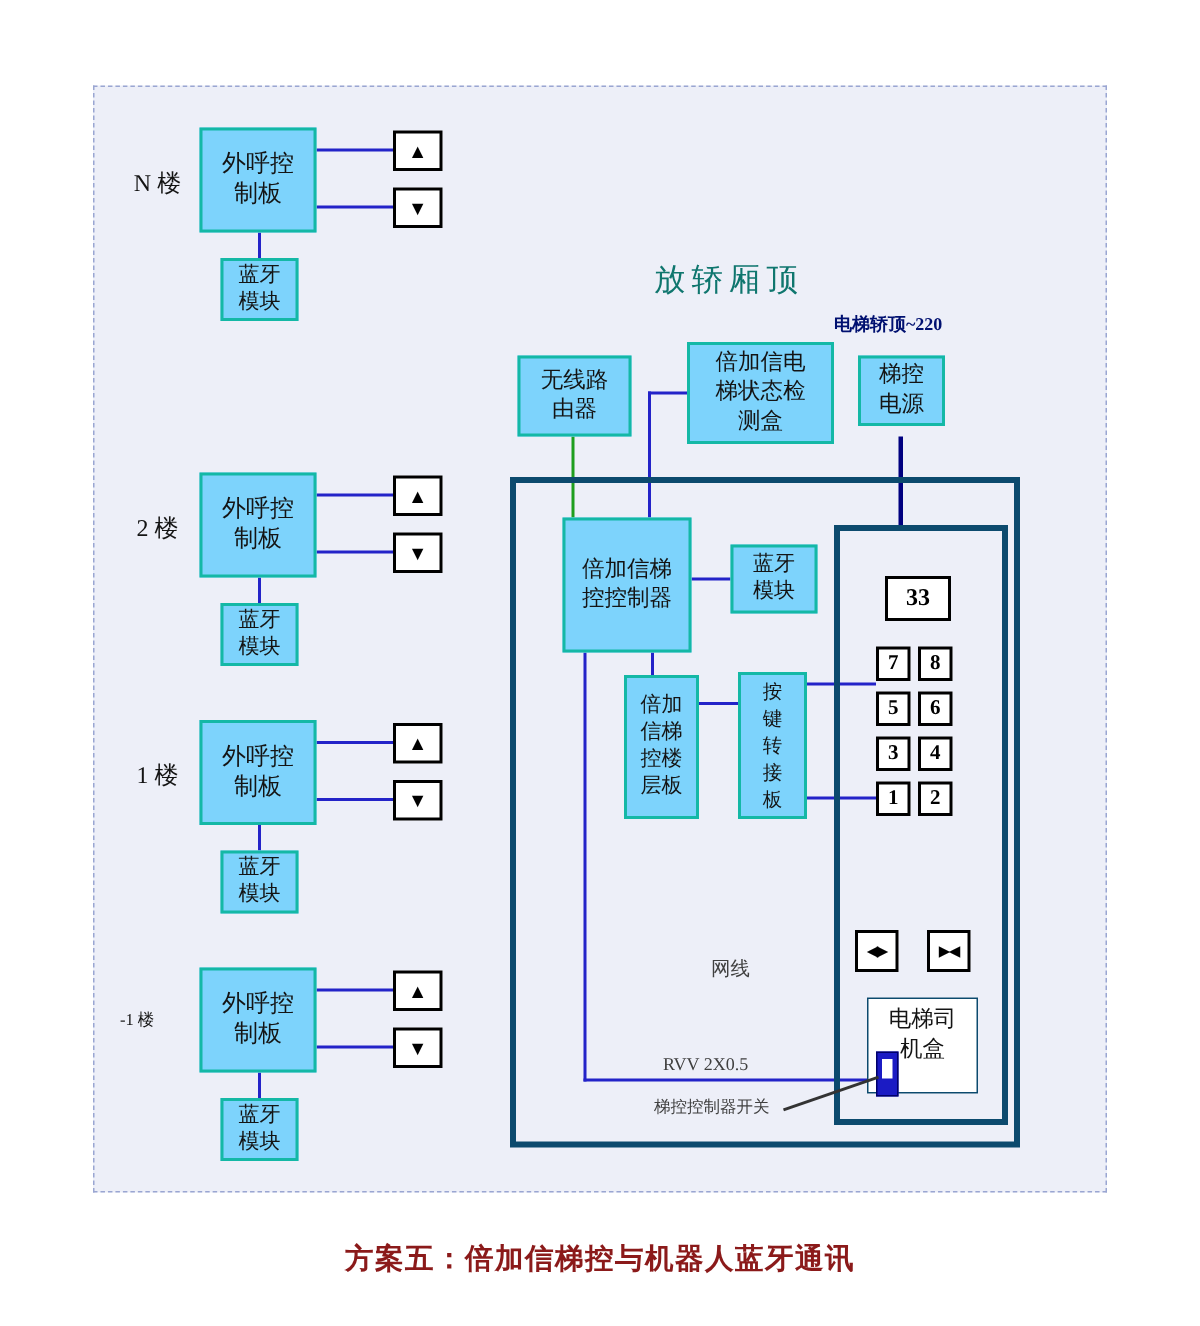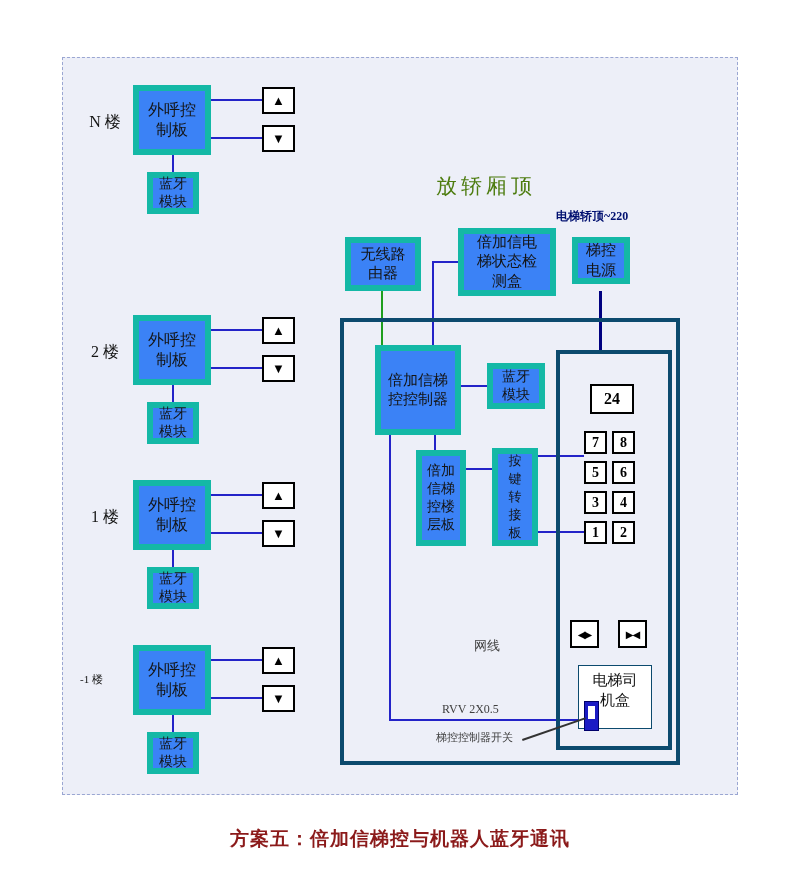--- a/index.html
+++ b/index.html
@@ -1,29 +1,29 @@
 <!DOCTYPE html>
 <html><head>
 <meta charset="utf-8">
 <style>
   html,body{margin:0;padding:0;background:#ffffff;}
   body{font-family:"Liberation Serif","DejaVu Serif",serif;color:#141414;}
   #page{position:relative;width:800px;height:884px;background:#ffffff;overflow:hidden;}
   .abs{position:absolute;}
   .panel{border:1px dashed #9aa6d2;background:#edeff8;}
-  .bluebox{border:6px solid #14b8a6;background:#3b82f6;display:flex;align-items:center;justify-content:center;
+  .bluebox{border:2px solid #14b8a6;background:#7dd3fc;display:flex;align-items:center;justify-content:center;
            text-align:center;white-space:pre-line;line-height:1.28;box-sizing:border-box;}
   .blackframe{border:4px solid #0c4a6e;box-sizing:border-box;background:transparent;}
   .sq{border:2px solid #000;background:#fff;display:flex;align-items:center;justify-content:center;
       box-sizing:border-box;color:#000;font-weight:bold;}
   .line{background:#2323c8;}
   .gline{background:#1e9e1e;}
   .nline{background:#000080;}
   .txt{white-space:pre-line;}
-  .heading{font-size:21px;letter-spacing:4px;color:#4d7c0f;}
+  .heading{font-size:21px;letter-spacing:4px;color:#0f766e;}
   .note{font-size:12px;font-weight:bold;color:#001070;}
   .small{font-size:12px;color:#404040;}
   .caption{width:100%;text-align:center;font-size:19px;font-weight:bold;color:#8b1a1a;letter-spacing:1px;}
   .ptr{background:#333;transform-origin:0 0;}
 </style>
 </head>
 <body>
 
 <div id="page">
 
@@ -118,21 +118,21 @@
 
   <div class="abs blackframe" style="left:340px;top:318px;width:340px;height:447px;"></div>
 
   <div class="abs bluebox" style="left:375px;top:345px;width:86px;height:90px;font-size:15px;">倍加信梯
 控控制器</div>
   <div class="abs bluebox" style="left:487px;top:363px;width:58px;height:46px;font-size:14px;">蓝牙
 模块</div>
 
   <div class="abs blackframe" style="left:556px;top:350px;width:116px;height:400px;"></div>
 
-  <div class="abs sq" style="left:590px;top:384px;width:44px;height:30px;font-size:16px;">24</div>
+  <div class="abs sq" style="left:590px;top:384px;width:44px;height:30px;font-size:16px;">33</div>
 
   <div class="abs sq" style="left:584px;top:431px;width:23px;height:23px;font-size:14px;">7</div>
   <div class="abs sq" style="left:612px;top:431px;width:23px;height:23px;font-size:14px;">8</div>
   <div class="abs sq" style="left:584px;top:461px;width:23px;height:23px;font-size:14px;">5</div>
   <div class="abs sq" style="left:612px;top:461px;width:23px;height:23px;font-size:14px;">6</div>
   <div class="abs sq" style="left:584px;top:491px;width:23px;height:23px;font-size:14px;">3</div>
   <div class="abs sq" style="left:612px;top:491px;width:23px;height:23px;font-size:14px;">4</div>
   <div class="abs sq" style="left:584px;top:521px;width:23px;height:23px;font-size:14px;">1</div>
   <div class="abs sq" style="left:612px;top:521px;width:23px;height:23px;font-size:14px;">2</div>
 

